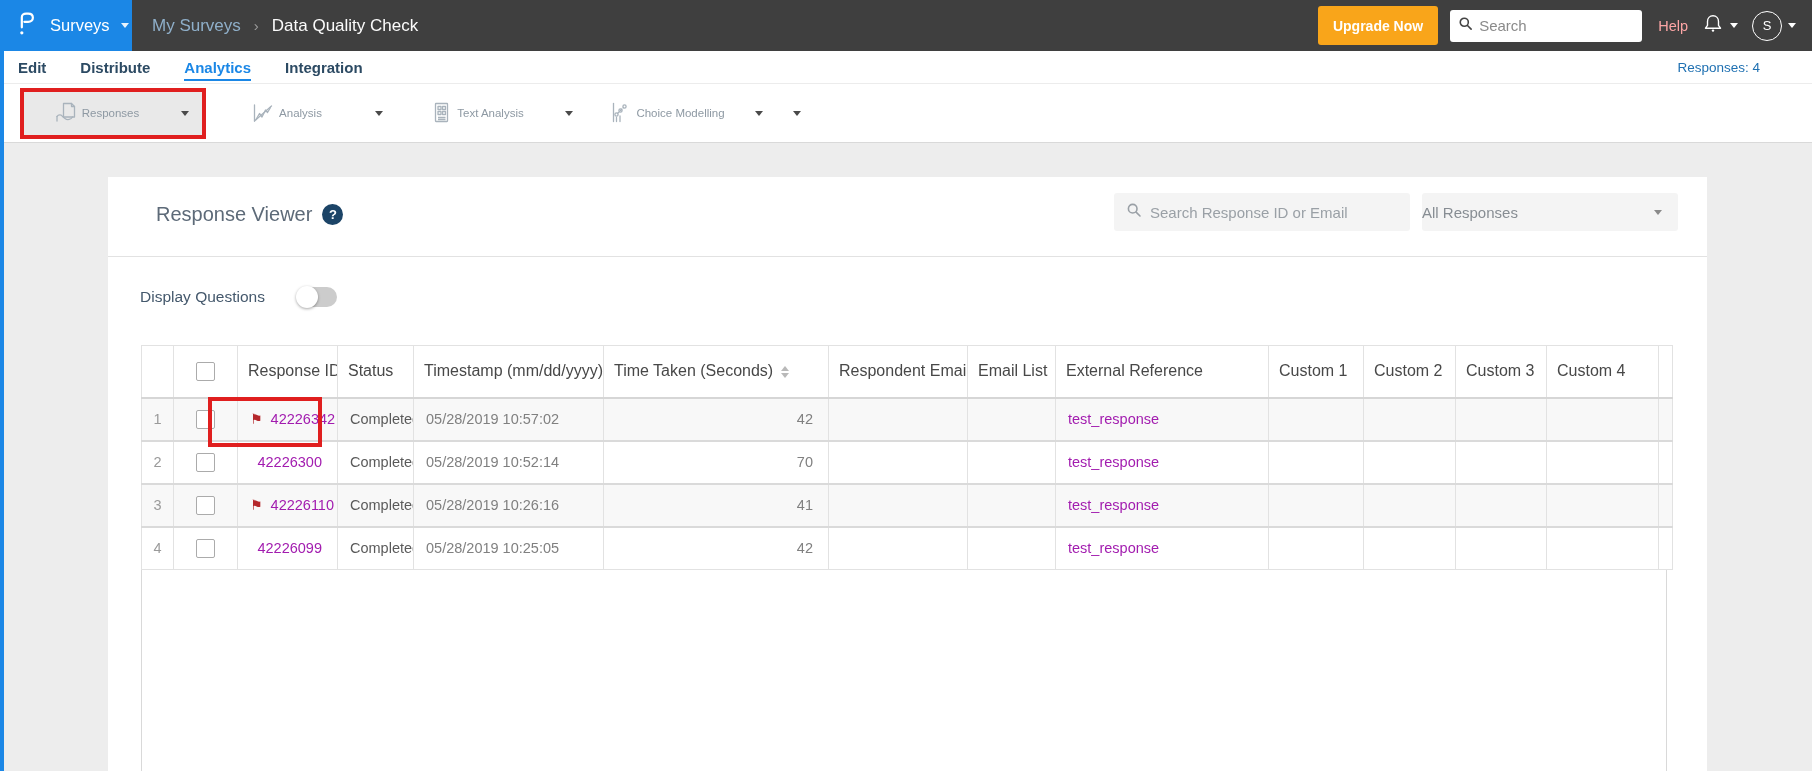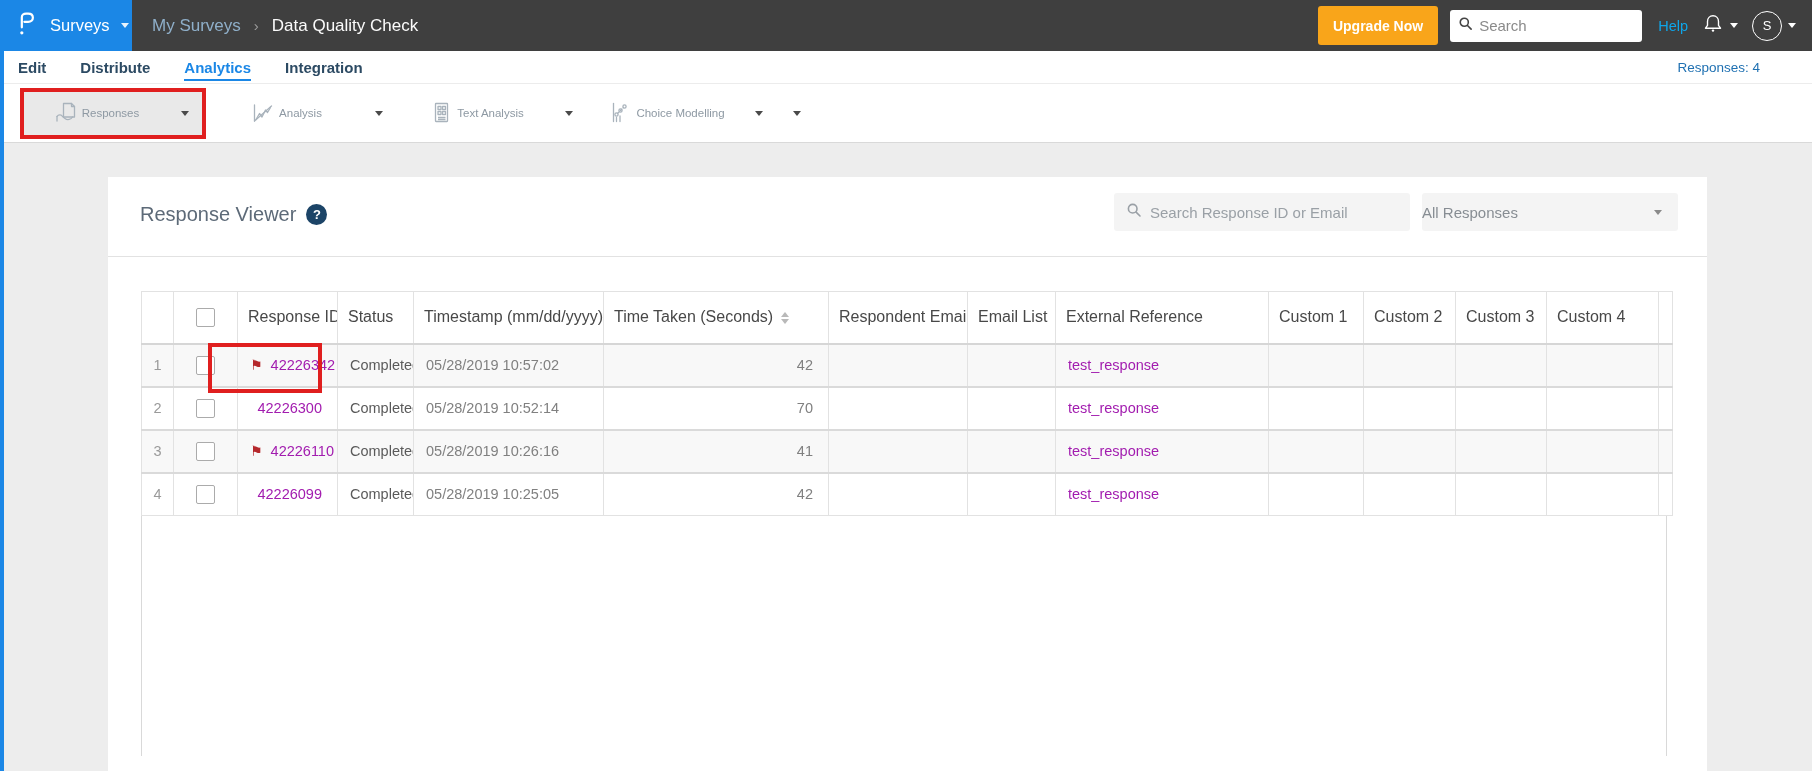--- a/index.html
+++ b/index.html
@@ -14,21 +14,21 @@
   .logo-caret { color:#e9f3fc; margin-left:11px; }
   .topbar-dark { flex:1; background:#3f3f3f; display:flex; align-items:center; padding:0 16px 0 20px; }
   .crumb-parent { color:#8fafc9; font-size:17px; }
   .crumb-sep { color:#9a9a9a; font-size:15px; margin:0 13px; }
   .crumb-current { color:#fbfbfb; font-size:17px; }
   .topbar-right { margin-left:auto; display:flex; align-items:center; }
   .upgrade-btn { background:#f9a51a; color:#fff; font-size:14px; font-weight:bold; border:none; border-radius:3px; height:39px; padding:0 15px; cursor:pointer; }
   .top-search { width:192px; height:32px; background:#fff; border-radius:3px; display:flex; align-items:center; padding:0 8px; margin-left:12px; }
   .top-search input { border:none; outline:none; background:transparent; width:150px; font-size:15px; color:#333; margin-left:6px; font-family:inherit; }
   .top-search input::placeholder { color:#8a8a8a; }
-  .help-label { color:#0ea5e9; font-size:14.5px; margin-left:16px; }
+  .help-label { color:#fca5a5; font-size:14.5px; margin-left:16px; }
   .bell-wrap { display:flex; align-items:center; margin-left:14px; color:#fff; }
   .bell-caret { color:#fff; margin-left:6px; }
   .avatar { width:30px; height:30px; border:1.5px solid #fff; border-radius:50%; color:#fff; font-size:13px; display:flex; align-items:center; justify-content:center; margin-left:14px; }
   .avatar-caret { color:#fff; margin-left:6px; }
 
   
   .navbar { position:absolute; left:0; top:51px; width:1812px; height:33px; background:#fff; display:flex; align-items:center; padding-left:18px; border-bottom:1px solid #ececec; }
   .nav-item { font-size:15px; font-weight:bold; color:#2c4a63; margin-right:34px; cursor:pointer; }
   .nav-item.active span { color:#1b87e6; border-bottom:2px solid #1b87e6; padding-bottom:3px; }
   .responses-count { margin-left:auto; margin-right:52px; color:#2071b2; font-size:13.5px; }
@@ -42,21 +42,21 @@
   .tool-label { font-size:11.5px; color:#8e99a3; }
   .tool-caret { width:34px; display:flex; justify-content:center; color:#4a4a4a; }
   .tool-icon svg { display:block; }
 
   
   .content { position:absolute; left:0; top:143px; width:1812px; height:628px; background:#ededed; }
   .accent-strip { position:absolute; left:0; top:51px; width:4px; height:720px; background:#1b87e6; z-index:40; }
   .card { position:absolute; left:108px; top:34px; width:1599px; height:620px; background:#fff; }
 
   .card-header { position:relative; height:80px; border-bottom:1px solid #e2e2e2; }
-  .panel-title { position:absolute; left:32px; top:26px; font-size:20px; color:#5d6a78; display:flex; align-items:center;text-align:right; }
+  .panel-title { position:absolute; left:48px; top:26px; font-size:20px; color:#5d6a78; display:flex; align-items:center;text-align:right; }
   .help-icon { width:21px; height:21px; border-radius:50%; background:#1c4467; color:#fff; font-size:13px; font-weight:bold; display:inline-flex; align-items:center; justify-content:center; margin-left:10px; cursor:pointer; }
   .panel-search { position:absolute; left:1006px; top:16px; width:296px; height:38px; background:#f4f4f4; border-radius:3px; display:flex; align-items:center; padding:0 12px; }
   .panel-search input { border:none; outline:none; background:transparent; flex:1; font-size:15px; color:#555; margin-left:8px; font-family:inherit; }
   .panel-search input::placeholder { color:#9aa0a6; }
   .filter-dd { position:absolute; left:1314px; top:16px; width:256px; height:38px; background:#f4f4f4; border-radius:3px; display:flex; align-items:center; justify-content:flex-start; font-size:15px; color:#878d93; cursor:pointer; }
   .filter-caret { position:absolute; right:16px; top:17px; color:#8a8a8a; }
 
   .display-row { display:flex; align-items:center; gap:32px; padding-left:32px; margin-top:26px; height:28px; }
   .display-label { font-size:15.5px; color:#44586c; }
   .toggle { position:relative; width:40px; height:20px; background:#cccccc; border-radius:10px; cursor:pointer; }
@@ -238,20 +238,26 @@
             </svg>
           </span>
           <input type="text" data-name="response-search-input" placeholder="Search Response ID or Email" style="">
         </div>
         <div class="filter-dd" data-name="response-filter-dropdown">
           <span data-name="response-filter-value">All Responses</span>
           <span class="caret filter-caret" data-name="chevron-down-icon"></span>
         </div>
       </div>
 
+      <div class="display-row" data-name="display-questions-row">
+        <span class="display-label" data-name="display-questions-label">Display Questions</span>
+        <div class="toggle" data-name="display-questions-toggle">
+            <div class="knob" data-name="toggle-knob"></div>
+          </div>
+      </div>
 
       <div class="table-wrap" data-name="responses-table-wrap">
         <table id="response-table" data-name="responses-table">
             <colgroup>
               <col style="width: 32px;">
               <col style="width: 64px;">
               <col style="width: 100px;">
               <col style="width: 76px;">
               <col style="width: 190px;">
               <col style="width: 225px;">

